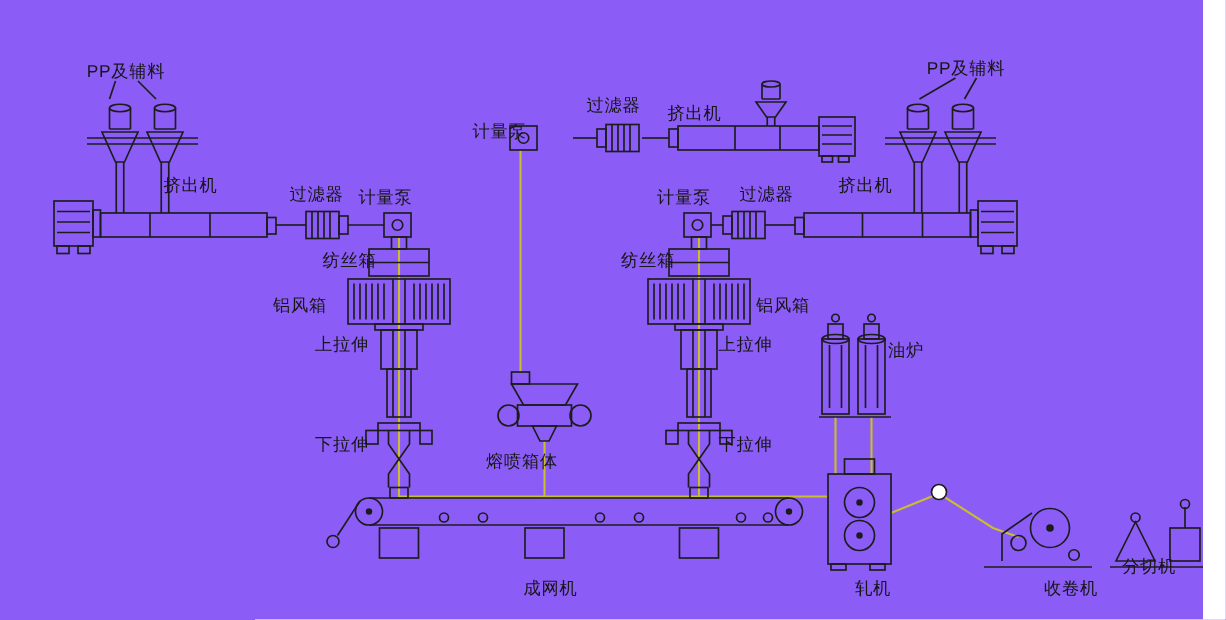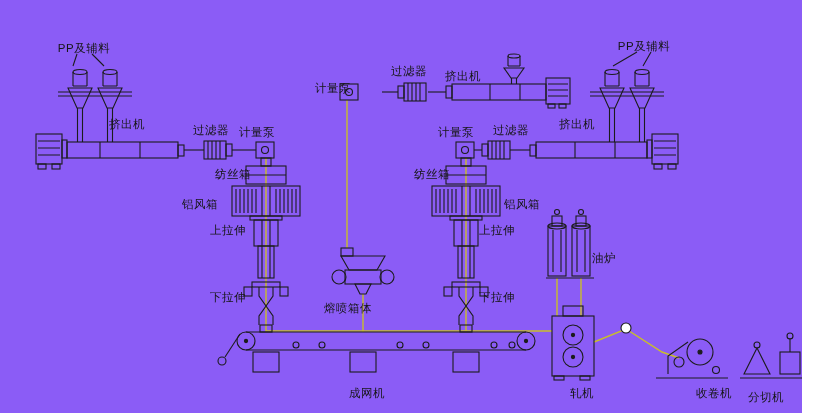--- a/index.html
+++ b/index.html
@@ -242,19 +242,19 @@
 <div class="lbl" style="left:463px;top:70px">挤出机</div>
 <div class="lbl" style="left:348px;top:302px">熔喷箱体</div>
 <div class="lbl" style="left:456px;top:126px">计量泵</div>
 <div class="lbl" style="left:511px;top:124px">过滤器</div>
 <div class="lbl" style="left:577px;top:118px">挤出机</div>
 <div class="lbl" style="left:644px;top:40px">PP及辅料</div>
 <div class="lbl" style="left:432px;top:168px">纺丝箱</div>
 <div class="lbl" style="left:522px;top:198px">铝风箱</div>
 <div class="lbl" style="left:497px;top:224px">上拉伸</div>
 <div class="lbl" style="left:497px;top:291px">下拉伸</div>
-<div class="lbl" style="left:604px;top:252px">油炉</div>
+<div class="lbl" style="left:604px;top:228px">油炉</div>
 <div class="lbl" style="left:367px;top:387px">成网机</div>
 <div class="lbl" style="left:582px;top:387px">轧机</div>
 <div class="lbl" style="left:714px;top:387px">收卷机</div>
-<div class="lbl" style="left:766px;top:391px">分切机</div>
+<div class="lbl" style="left:766px;top:372px">分切机</div>
 
 </div>
 
 </body></html>

